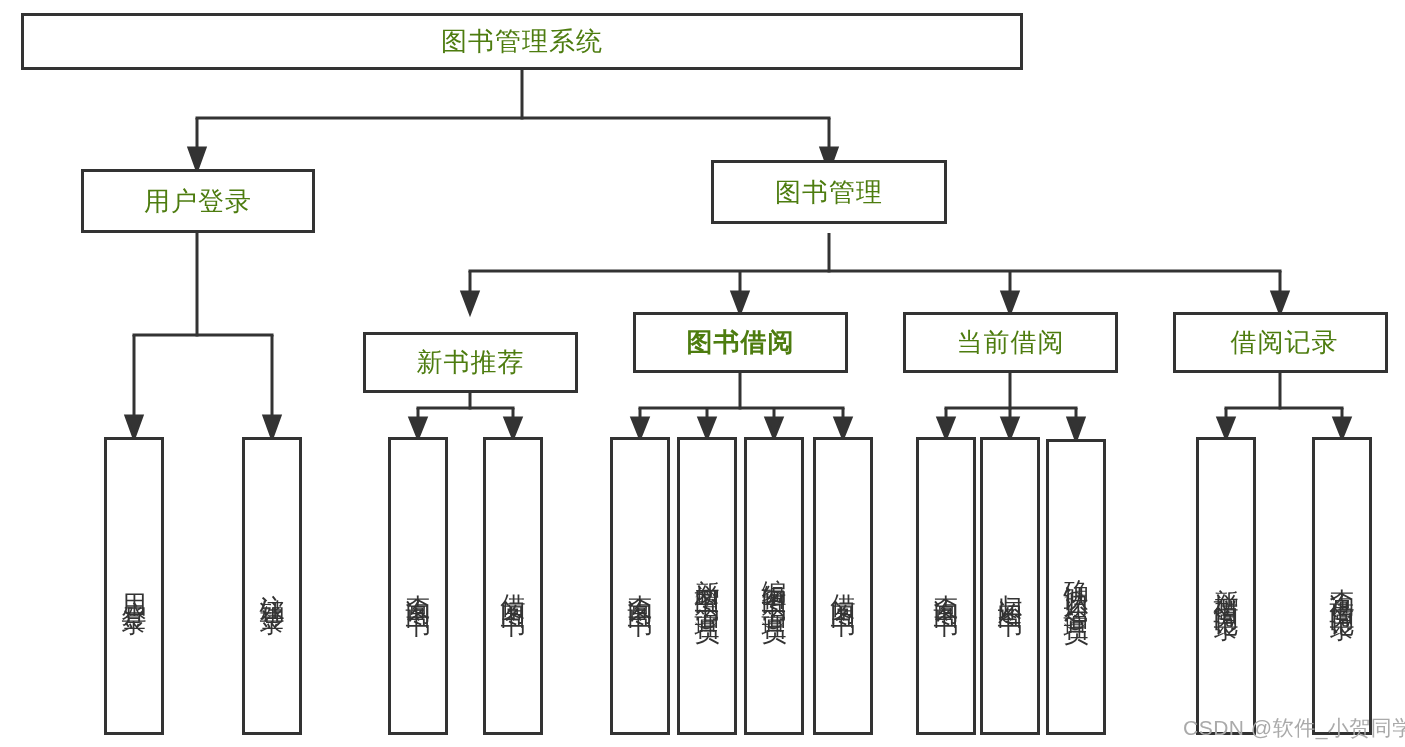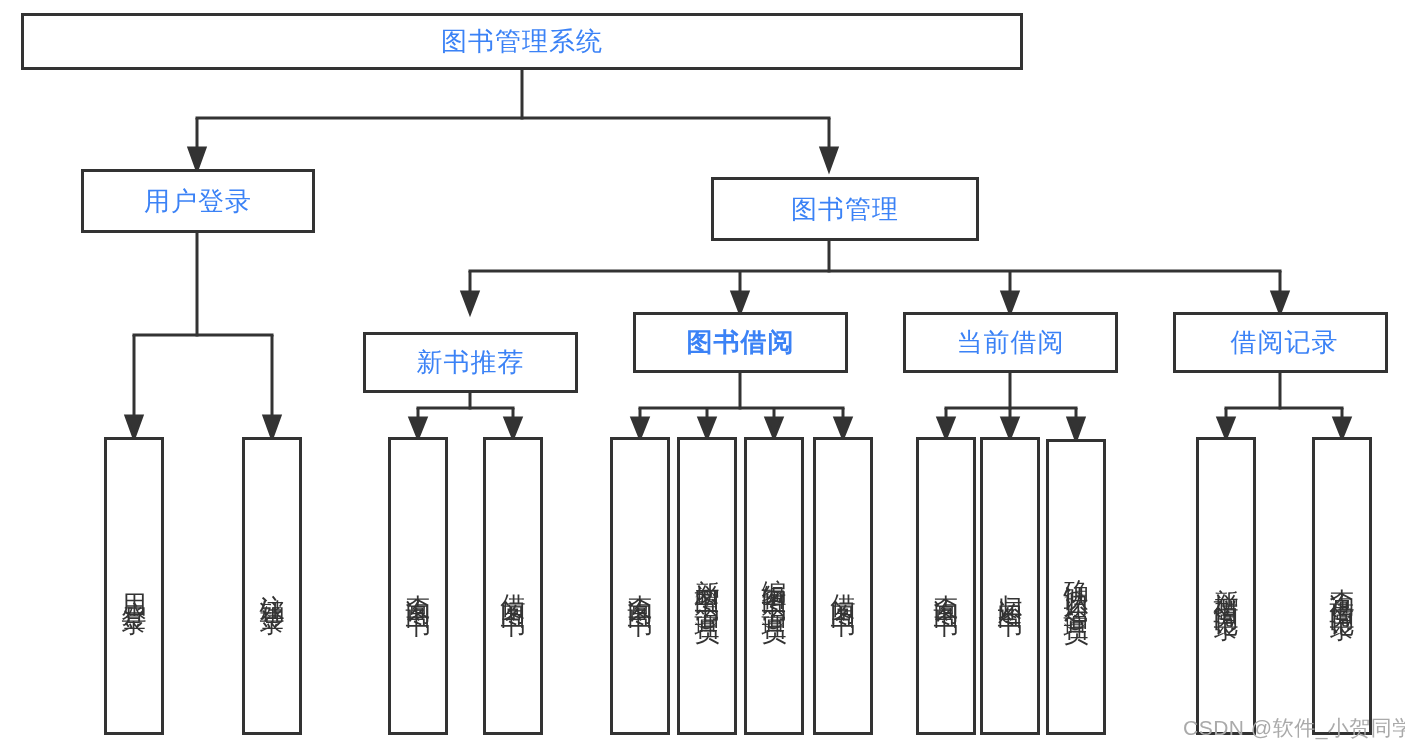--- a/index.html
+++ b/index.html
@@ -23,21 +23,21 @@
     background: #ffffff;
     border: 3px solid #333333;
     display: flex;
     align-items: center;
     justify-content: center;
     z-index: 2;
   }
   .hlabel {
     font-size: 26px;
     letter-spacing: 1px;
-    color: #3b82f6;
+    color: #4d7c0f;
     white-space: nowrap;
   }
   .vtext {
     writing-mode: vertical-rl;
     text-orientation: mixed;
     font-size: 25px;
     line-height: 1;
     letter-spacing: 6px;
     color: #333333;
   }
@@ -120,21 +120,21 @@
     </g>
   </svg>
 
   <div class="node" style="left:21px; top:13px; width:1002px; height:57px;">
     <span class="hlabel">图书管理系统</span>
   </div>
 
   <div class="node" style="left:81px; top:169px; width:234px; height:64px;">
     <span class="hlabel">用户登录</span>
   </div>
-  <div class="node" style="left:711px; top:177px; width:268px; height:64px;">
+  <div class="node" style="left:711px; top:160px; width:236px; height:64px;">
     <span class="hlabel">图书管理</span>
   </div>
 
   <div class="node" style="left:363px; top:312px; width:215px; height:61px;margin-top:20px;">
     <span class="hlabel">新书推荐</span>
   </div>
   <div class="node" style="left:633px; top:312px; width:215px; height:61px;font-weight:bold;">
     <span class="hlabel">图书借阅</span>
   </div>
   <div class="node" style="left:903px; top:312px; width:215px; height:61px;justify-content:center;">

